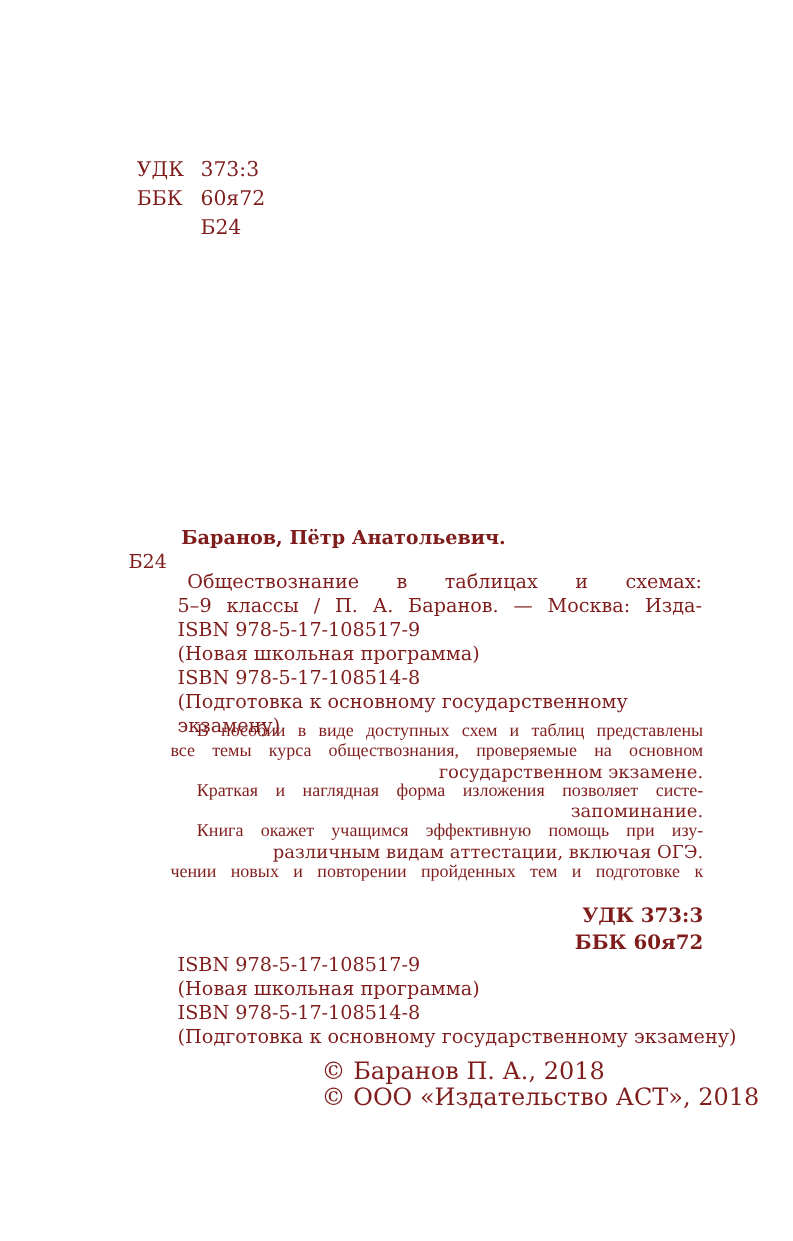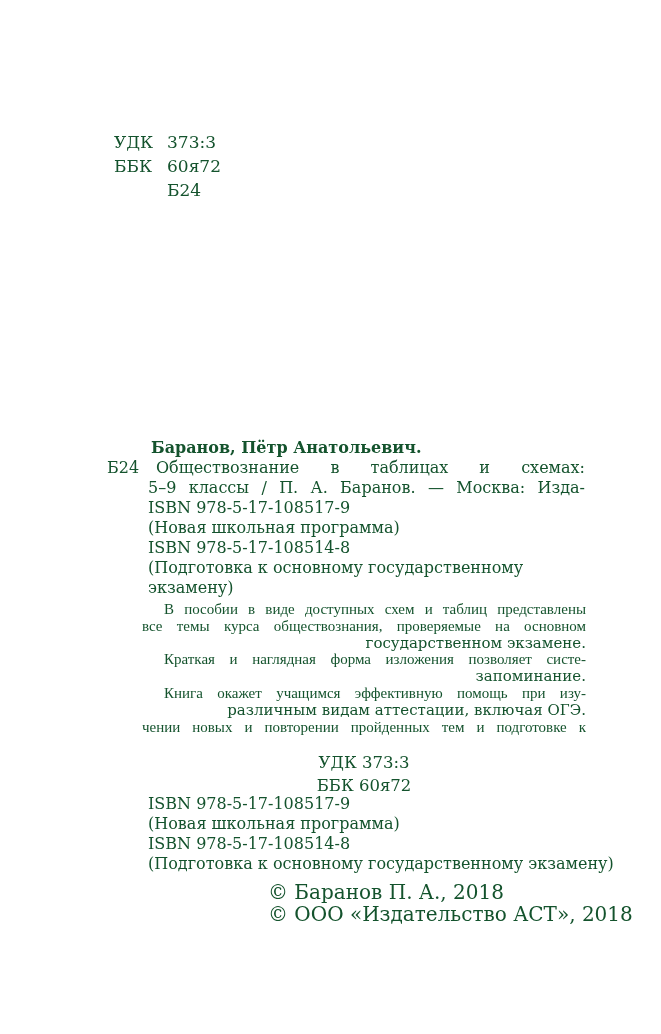--- a/index.html
+++ b/index.html
@@ -1,20 +1,20 @@
 <!DOCTYPE html>
 <html><head>
 <meta charset="utf-8">
 <style>
   html,body{margin:0;padding:0;background:#ffffff;}
   .page{
     position:relative;
     width:661px;height:1034px;
     background:#ffffff;
-    color:#14532d;
+    color:#7f1d1d;
     font-family:"DejaVu Serif", serif;
     overflow:hidden;
   }
   
   .top-codes{
     position:absolute;left:114px;top:130px;
     font-size:17px;line-height:24px;
   }
   .top-codes .row{display:flex;}
   .top-codes .lbl{width:53px;}
@@ -22,33 +22,33 @@
   .card{
     position:absolute;left:148px;top:438px;width:437px;
     font-size:16px;line-height:20px;
   }
   .card .author{font-weight:bold;padding-left:3px;}
   .card .hang{
     position:absolute;left:-41px;top:20px;
     font-size:16px;
   }
   .jl{text-align:justify;text-align-last:justify;}
-  .entry-first{padding-left:8px;}
+  .entry-first{padding-left:8px;margin-top:17px;}
   
   .annotation{
     position:absolute;left:142px;top:601px;width:444px;
     font-size:15px;line-height:16.8px;
   }
   .annotation .line{text-align:right;}
   .annotation .line.jl{text-align:justify;text-align-last:justify;font-family:Liberation Serif, serif;}
   .annotation .first{text-indent:22px;}
   
   .codes-right{
     position:absolute;left:142px;top:751px;width:444px;
-    text-align:center;font-weight:normal;
+    text-align:right;font-weight:bold;
     font-size:16.5px;line-height:23px;
   }
   
   .isbn-bottom{
     position:absolute;left:148px;top:794px;
     font-size:16px;line-height:20px;
   }
   
   .copyright{
     position:absolute;left:268px;top:882px;

